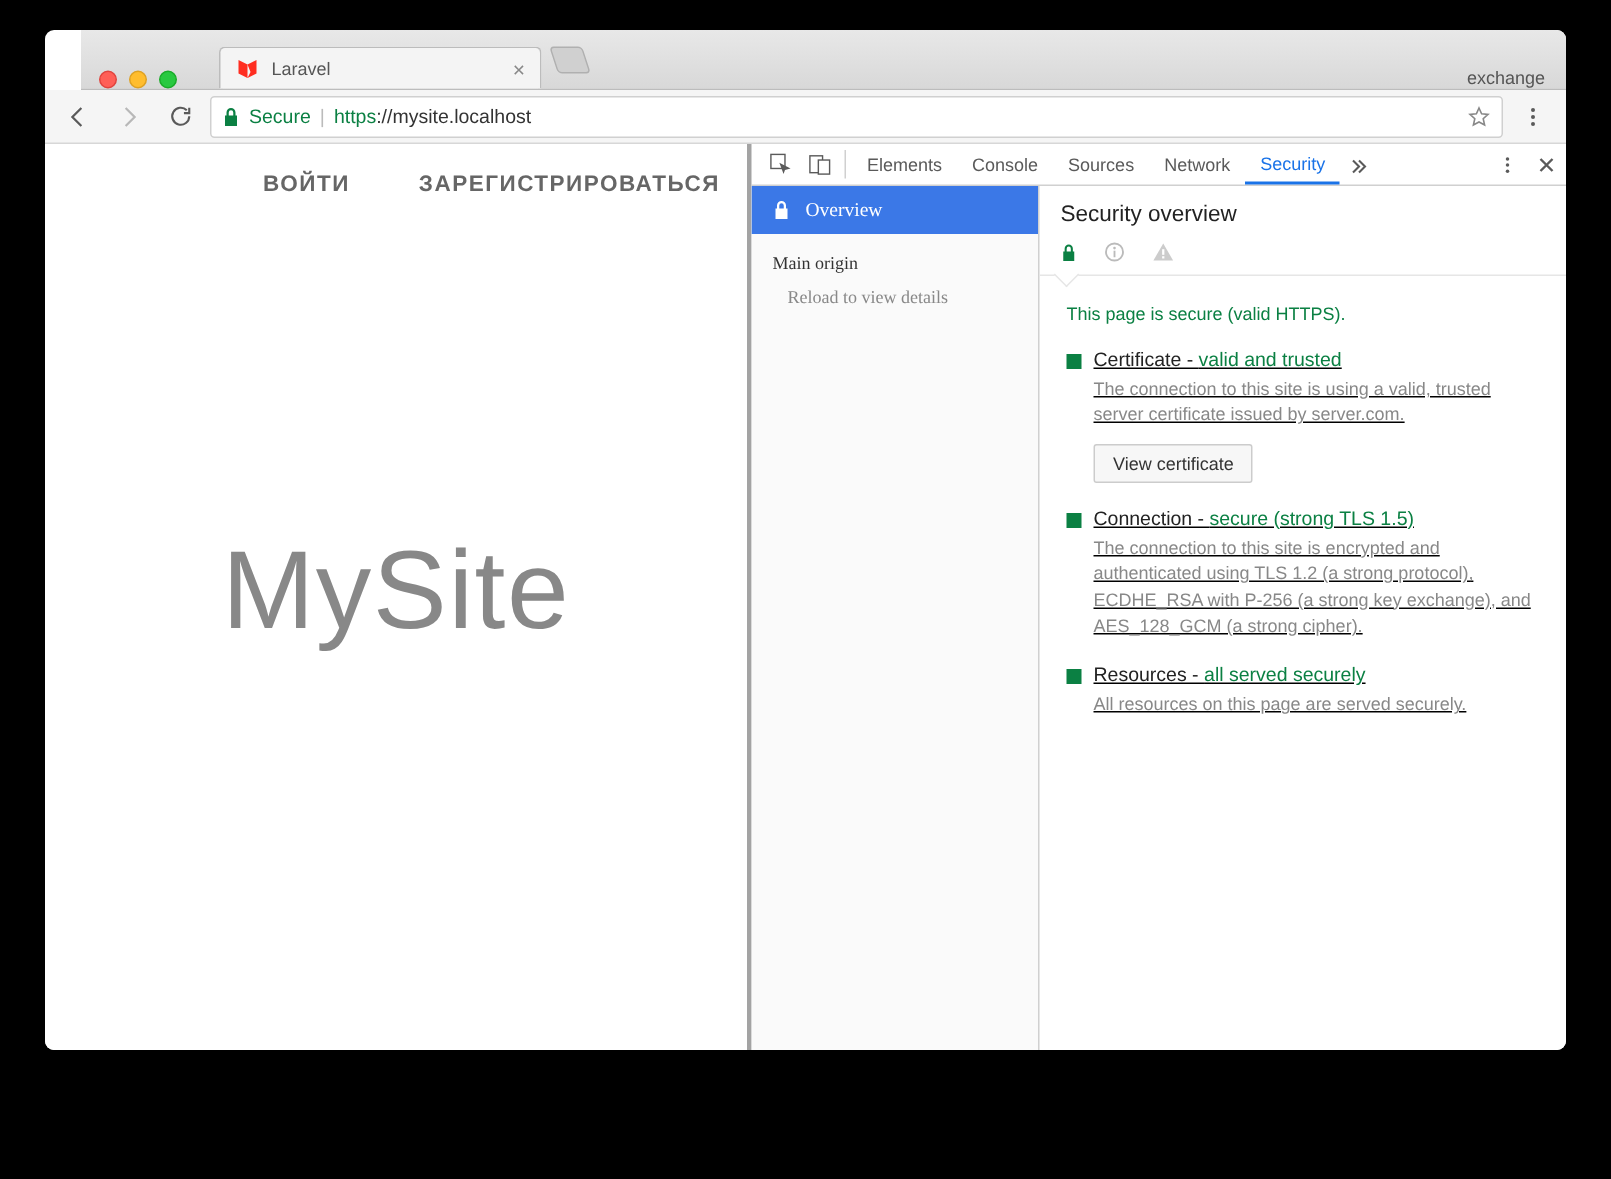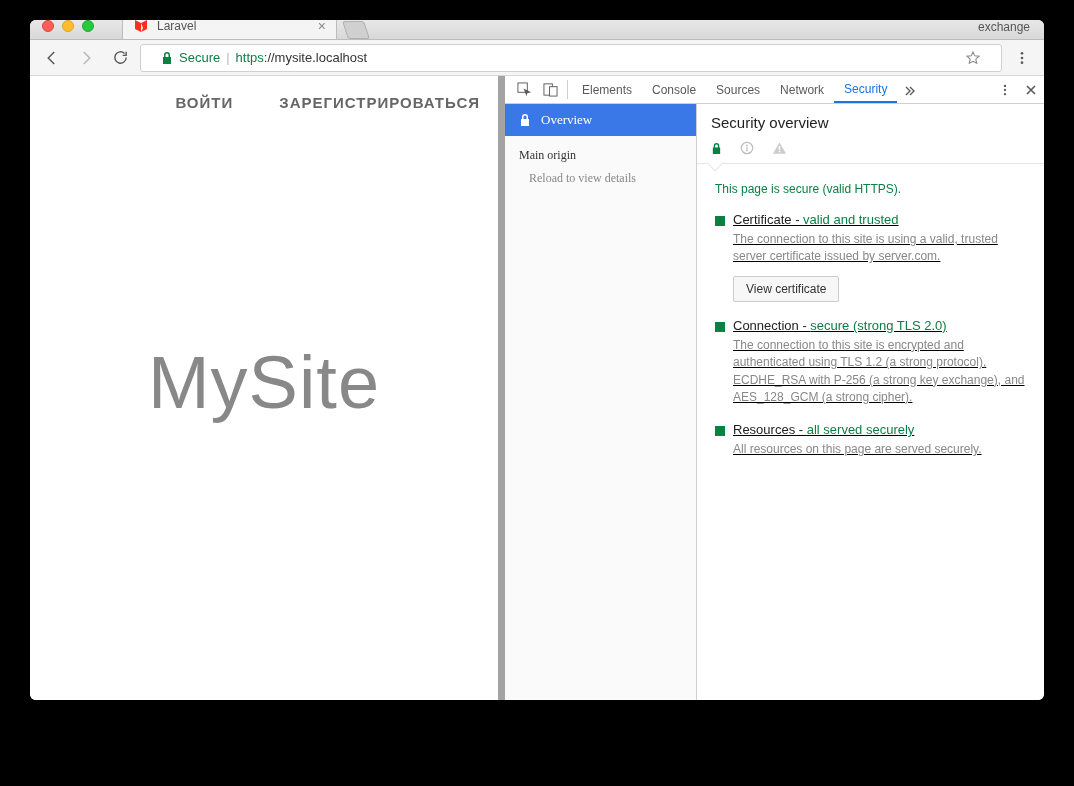--- a/index.html
+++ b/index.html
@@ -1,47 +1,47 @@
 <!DOCTYPE html>
 <html><head>
 <meta charset="utf-8">
 <style>
 * { margin: 0; padding: 0; box-sizing: border-box; }
 body { background: #000; font-family: -apple-system, BlinkMacSystemFont, "Segoe UI", Arial, sans-serif; font-size: 13px; width: 1074px; height: 786px; overflow: hidden; }
 .window { position: absolute; left: 30px; top: 20px; width: 1014px; height: 680px; background: #fff; border-radius: 6px; box-shadow: 0 10px 40px rgba(0,0,0,0.5); overflow: hidden; display: flex; flex-direction: column; }
-.titlebar { height: 20px; background: linear-gradient(#e8e8e8,#d8d8d8); display: flex; align-items: flex-start; position: relative; border-bottom: 1px solid #bcbcbc; }
+.titlebar { height: 40px; background: linear-gradient(#e8e8e8,#d8d8d8); display: flex; align-items: flex-end; position: relative; border-bottom: 1px solid #bcbcbc; margin-left: 24px; }
 .traffic { display: flex; gap: 8px; padding-left: 12px; }
 .dot { width: 12px; height: 12px; border-radius: 50%; }
 .dot.red { background: #ff5f57; border: 1px solid #e0443e; }
 .dot.yellow { background: #ffbd2e; border: 1px solid #dea123; }
 .dot.green { background: #28c940; border: 1px solid #1aab29; }
 .tab { margin-left: 28px; height: 28px; background: #f4f4f4; border: 1px solid #bcbcbc; border-bottom: none; border-radius: 4px 4px 0 0; display: flex; align-items: center; padding: 0 10px; gap: 8px; min-width: 215px; align-self: flex-end; }
 .favicon { width: 16px; height: 16px; }
 .tab-title { color: #555; font-size: 12px; flex: 1; }
 .tab-close { color: #888; font-size: 14px; cursor: pointer; }
 .newtab { width: 22px; height: 18px; background: #d0d0d0; border: 1px solid #b0b0b0; border-radius: 3px; margin-left: 8px; align-self: center; transform: skewX(18deg); }
 .profile { margin-left: auto; margin-right: 14px; color: #555; font-size: 12px; }
 .toolbar { height: 36px; background: #f5f5f5; border-bottom: 1px solid #d7d7d7; display: flex; align-items: center; padding: 0 8px; gap: 6px; }
 .nav-btn { width: 28px; height: 28px; display: flex; align-items: center; justify-content: center; color: #5a5a5a; cursor: pointer; border-radius: 3px; }
 .nav-btn.disabled { color: #b8b8b8; }
-.omnibox { flex: 1; height: 28px; background: #fff; border: 1px solid #d0d0d0; border-radius: 3px; display: flex; align-items: center; padding: 0 20px; gap: 6px; }
+.omnibox { flex: 1; height: 28px; background: #fff; border: 1px solid #d0d0d0; border-radius: 3px; display: flex; align-items: center; padding: 0 7px; gap: 6px; }
 .lock-ico { color: #0b8043; }
 .secure-chip { color: #0b8043; font-size: 13px; }
 .sep { color: #bbb; }
 .url { color: #333; font-size: 13px; }
 .url .scheme { color: #0b8043; }
 .url .rest { color: #333; }
 .star { margin-left: auto; color: #888; }
 .menu-btn { width: 28px; height: 28px; display: flex; align-items: center; justify-content: center; color: #5a5a5a; cursor: pointer; }
 .content { flex: 1; display: flex; overflow: hidden; }
 .page { flex: 0 0 468px; background: #fff; position: relative; }
 .page-nav { position: absolute; top: 18px; right: 18px; display: flex; gap: 46px; }
 .page-nav a { color: #666; font-size: 15px; font-weight: 700; letter-spacing: 1px; text-decoration: none; }
 .page-hero { position: absolute; top: 50%; left: 50%; transform: translate(-50%,-56%); color: #888; font-weight: 100; font-size: 74px; letter-spacing: 1px; font-family: "Helvetica Neue", Arial, sans-serif; }
-.devtools { flex: 1; border-left: 7px solid #a3a3a3; display: flex; flex-direction: column; background: #fff; }
+.devtools { flex: 1; border-left: 3px solid #a3a3a3; display: flex; flex-direction: column; background: #fff; }
 .dt-tabs { height: 28px; border-bottom: 1px solid #d0d0d0; display: flex; align-items: stretch; padding-left: 6px; gap: 0; font-size: 12px; color: #5a5a5a; }
 .dt-icobtn { width: 26px; display: flex; align-items: center; justify-content: center; cursor: pointer; }
 .dt-tab { padding: 0 10px; display: flex; align-items: center; cursor: pointer; }
 .dt-tab.active { color: #1a73e8; border-bottom: 2px solid #1a73e8; }
 .dt-spacer { flex: 1; }
 .dt-chev, .dt-dots, .dt-close { width: 26px; display: flex; align-items: center; justify-content: center; cursor: pointer; }
 .dt-body { flex: 1; display: flex; overflow: hidden; }
 .dt-side { width: 192px; border-right: 1px solid #d0d0d0; background: #fafafa; font-family: Liberation Serif, serif; }
 .dt-overview { background: #3b78e7; color: #fff; padding: 8px 14px; display: flex; align-items: center; gap: 10px; font-size: 13px; }
 .dt-side-sec { padding: 12px 14px 4px; color: #333; font-size: 12px; }
@@ -222,21 +222,21 @@
             <div class="dt-item-body">
               <div class="dt-item-title"><span>Certificate - </span><span class="ok">valid and trusted</span></div>
               <div class="dt-item-desc">The connection to this site is using a valid, trusted server certificate issued by server.com.</div>
               <button class="dt-btn">View certificate</button>
             </div>
           </div>
 
           <div class="dt-item">
             <div class="dt-dot"></div>
             <div class="dt-item-body">
-              <div class="dt-item-title"><span>Connection - </span><span class="ok">secure (strong TLS 2.0)</span></div>
+              <div class="dt-item-title"><span>Connection - </span><span class="ok">secure (strong TLS 1.5)</span></div>
               <div class="dt-item-desc">The connection to this site is encrypted and authenticated using TLS 1.2 (a strong protocol), ECDHE_RSA with P-256 (a strong key exchange), and AES_128_GCM (a strong cipher).</div>
             </div>
           </div>
 
           <div class="dt-item">
             <div class="dt-dot"></div>
             <div class="dt-item-body">
               <div class="dt-item-title"><span>Resources - </span><span class="ok">all served securely</span></div>
               <div class="dt-item-desc">All resources on this page are served securely.</div>
             </div>

